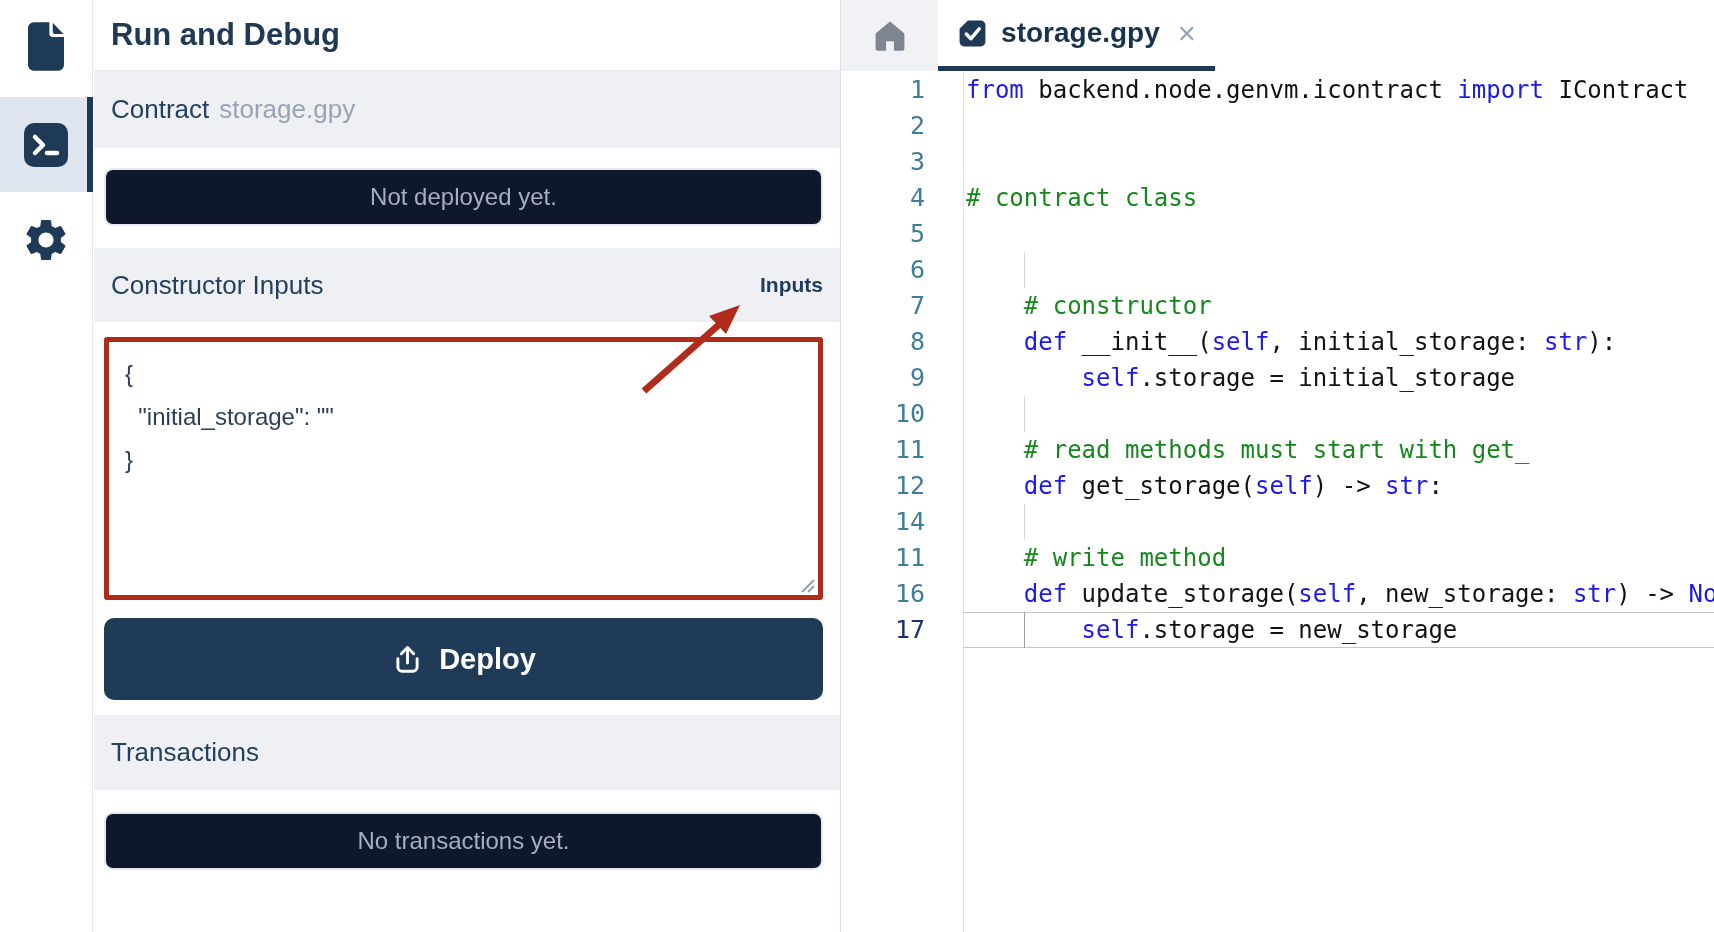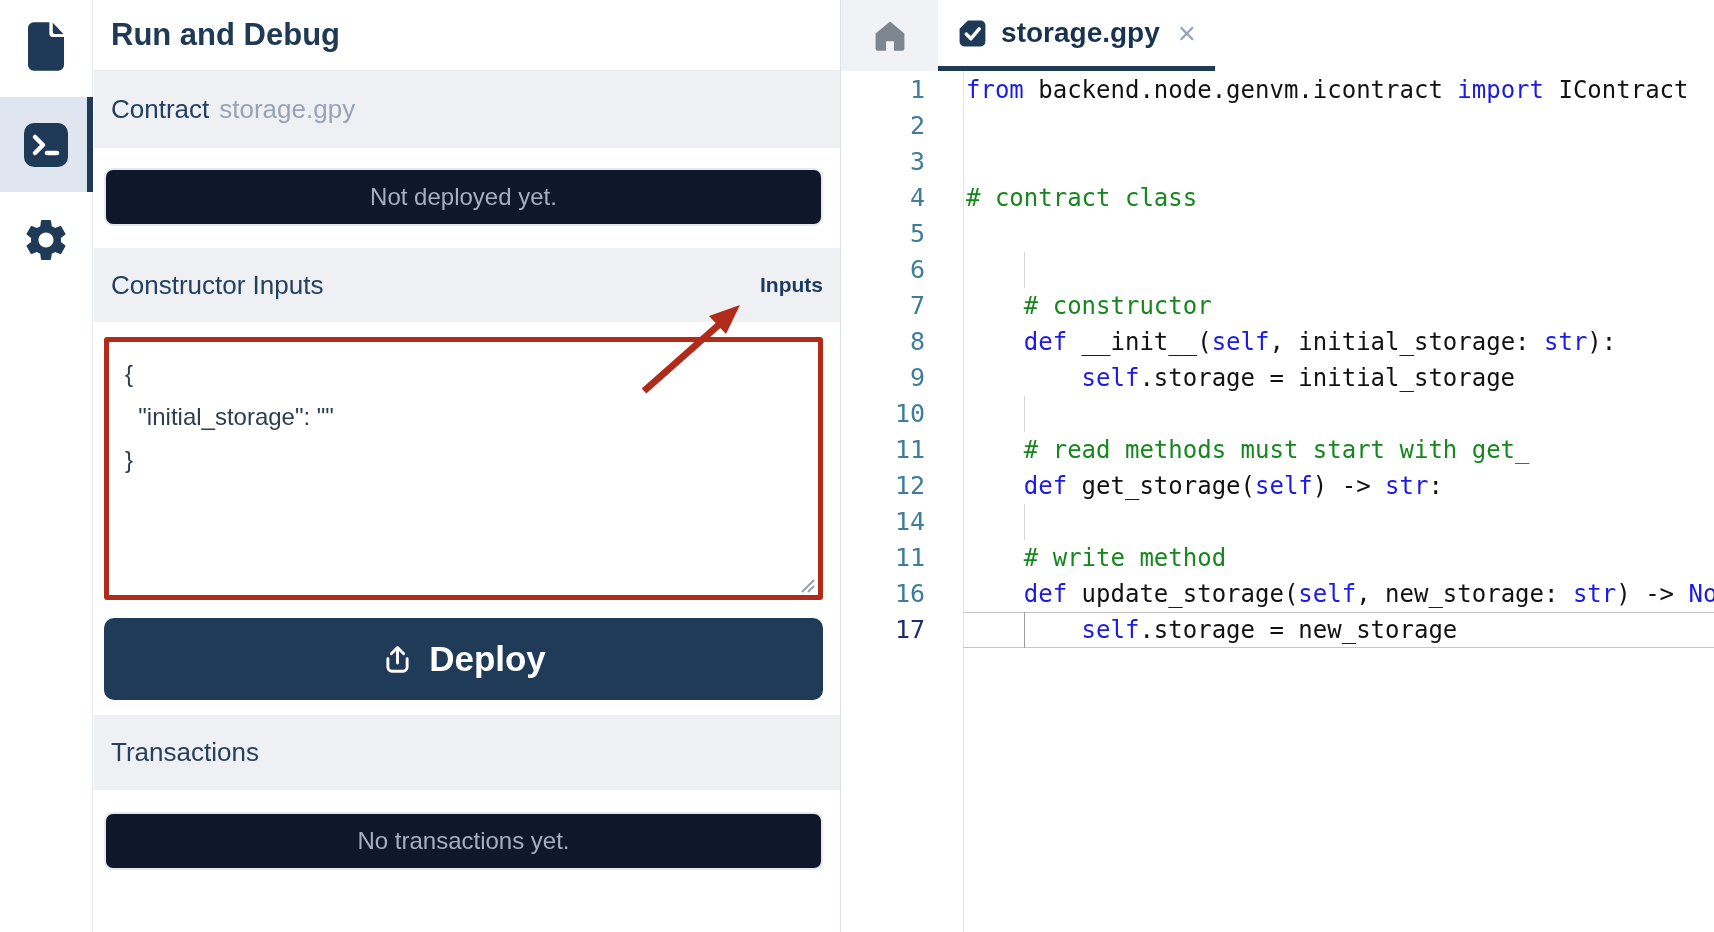--- a/index.html
+++ b/index.html
@@ -30,21 +30,21 @@
   .empty-box{position:absolute;left:10px;right:17px;height:58px;border:2px solid #e5e8ee;border-radius:9px;
              display:flex;align-items:center;justify-content:center;font-size:24px;color:#a6aebf;background:#0f172a;box-sizing:border-box;}
   .empty-box.deploy-status{top:168px;}
   .empty-box.tx{top:812px;}
   .ctor-input{position:absolute;left:10px;right:17px;top:337px;height:263px;box-sizing:border-box;
               border:5px solid #b02b1a;border-radius:3px;padding:10px 16px;background:#fff;
               font-family:"Liberation Sans",sans-serif;font-size:24px;line-height:43px;color:#2d3d53;
               resize:none;outline:none;overflow:hidden;}
   .grip{position:absolute;right:24px;top:572px;z-index:3;}
   .deploy-btn{position:absolute;left:10px;right:17px;top:618px;height:82px;border:none;border-radius:10px;
-              background:#1f3b58;color:#fff;font-size:35px;font-weight:600;display:flex;align-items:center;
+              background:#1f3b58;color:#fff;font-size:29px;font-weight:600;display:flex;align-items:center;
               justify-content:center;gap:15px;font-family:"Liberation Sans",sans-serif;cursor:pointer;}
 
   
   .editor{position:absolute;left:840px;top:0;right:0;height:100%;border-left:1px solid #dde1e7;background:#fff;box-sizing:border-box;}
   .tabbar{position:absolute;top:0;left:0;right:0;height:71px;background:#fff;}
   .tab-home{position:absolute;left:0;top:0;width:97px;height:71px;background:#f0f2f5;
             display:flex;align-items:center;justify-content:center;cursor:pointer;}
   .tab-active{position:absolute;left:97px;top:0;width:277px;height:71px;background:#fff;
               border-bottom:5px solid #1e3a57;box-sizing:border-box;display:flex;align-items:center;
               justify-content:center;gap:13px;cursor:pointer;}

